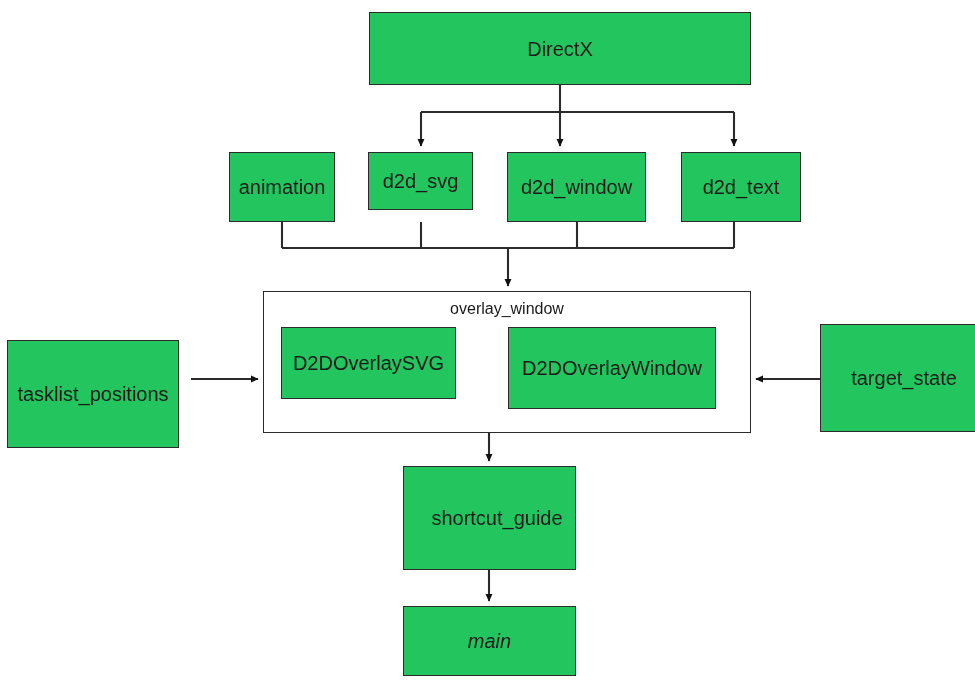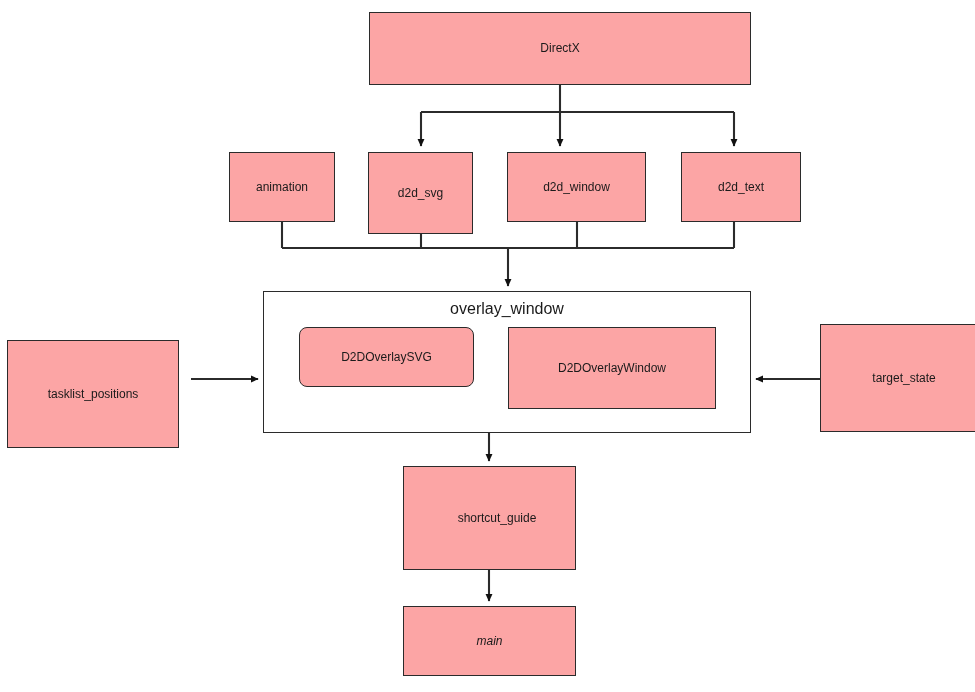--- a/index.html
+++ b/index.html
@@ -22,27 +22,27 @@
     position: absolute;
     left: 0;
     top: 0;
     width: 975px;
     height: 692px;
     pointer-events: none;
   }
   .node {
     position: absolute;
     box-sizing: border-box;
-    background: #fca5a5;
+    background: #22c55e;
     border: 1.6px solid #2b2b2b;
     display: flex;
     align-items: center;
     justify-content: center;
     color: #1a1a1a;
-    font-size: 12px;
+    font-size: 20px;
     font-family: "Liberation Sans", sans-serif;
     line-height: 1.2;
     text-align: center;
   }
   .node-label {
     display: block;
     padding: 0 6px;
     white-space: nowrap;
   }
   .cluster {
@@ -105,33 +105,33 @@
   </div>
 
   <div class="node" style="left:369px; top:12px; width:382px; height:73px;">
     <span class="node-label">DirectX</span>
   </div>
 
   <div class="node" style="left:229px; top:152px; width:106px; height:70px;">
     <span class="node-label">animation</span>
   </div>
 
-  <div class="node" style="left:368px; top:152px; width:105px; height:82px;align-items:center;">
+  <div class="node" style="left:368px; top:152px; width:105px; height:58px;align-items:center;">
     <span class="node-label">d2d_svg</span>
   </div>
 
   <div class="node" style="left:507px; top:152px; width:139px; height:70px;">
     <span class="node-label">d2d_window</span>
   </div>
 
   <div class="node" style="left:681px; top:152px; width:120px; height:70px;">
     <span class="node-label">d2d_text</span>
   </div>
 
-  <div class="node" style="left:299px; top:327px; width:175px; height:60px;border-radius:8px;">
+  <div class="node" style="left:281px; top:327px; width:175px; height:72px;">
     <span class="node-label">D2DOverlaySVG</span>
   </div>
 
   <div class="node" style="left:508px; top:327px; width:208px; height:82px;">
     <span class="node-label">D2DOverlayWindow</span>
   </div>
 
   <div class="node" style="left:7px; top:324px; width:172px; height:108px;margin-top:16px;">
     <span class="node-label">tasklist_positions</span>
   </div>

